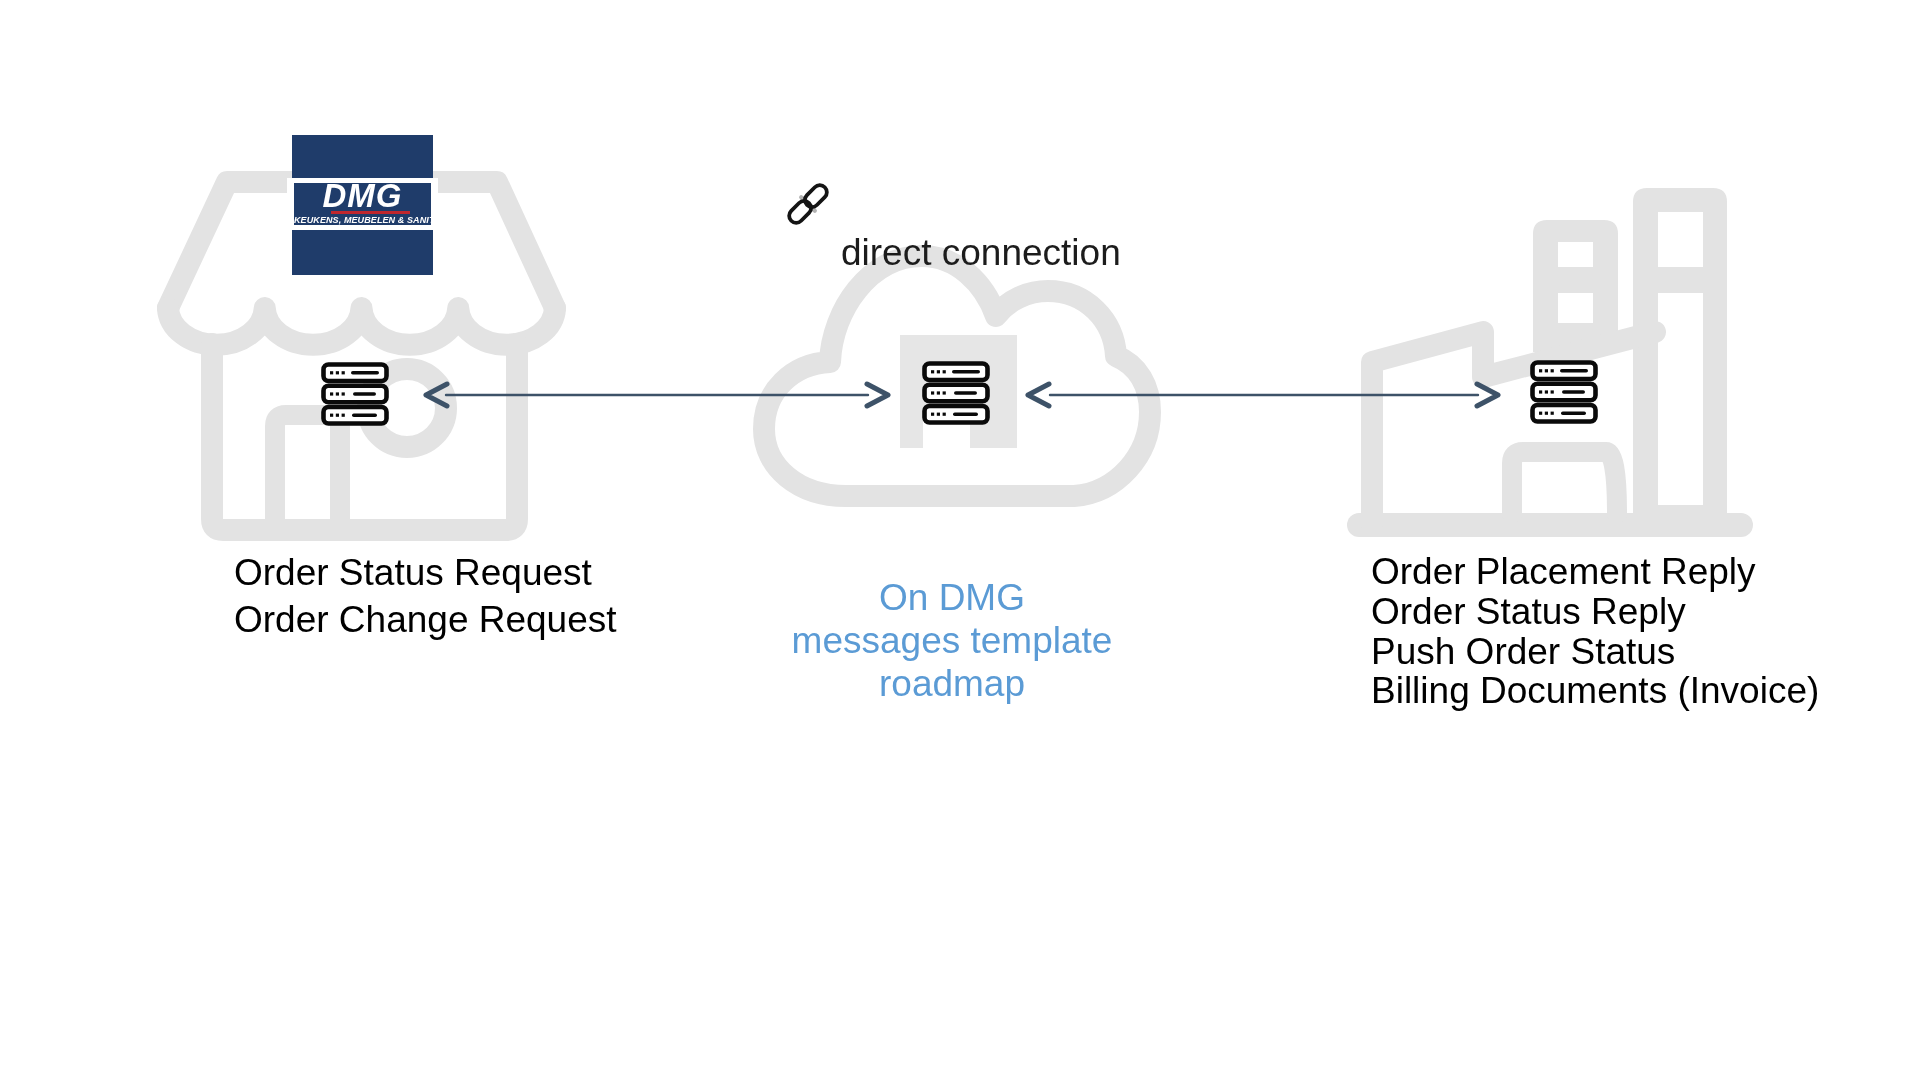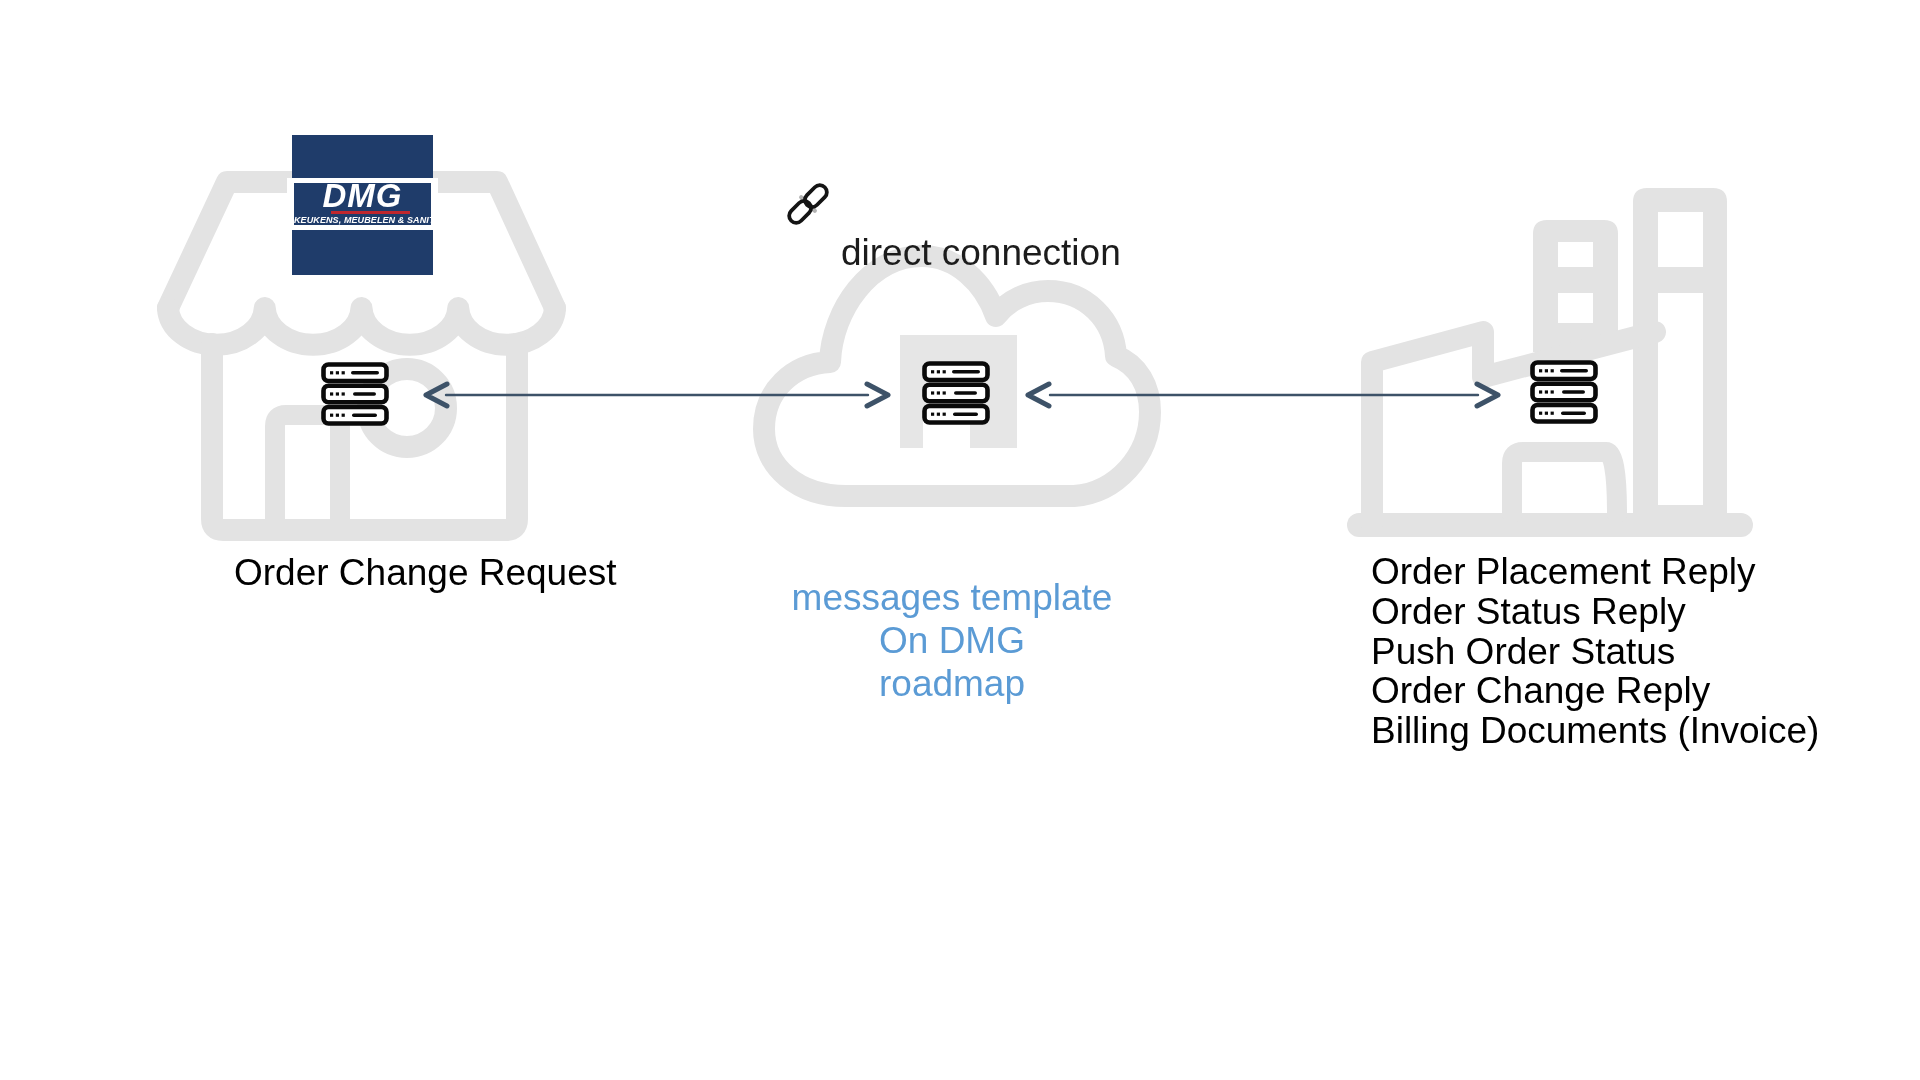--- a/index.html
+++ b/index.html
@@ -127,21 +127,21 @@
 
 <svg class="abs" style="left:787px;top:183px" width="42" height="42" viewBox="0 0 40 40">
   <line x1="13.5" y1="13.5" x2="26.5" y2="26.5" stroke="#b3b3b3" stroke-width="4" stroke-linecap="round"></line>
   <g fill="none" stroke="#141414" stroke-width="3.6">
     <rect transform="translate(12.5,27.5) rotate(-45)" x="-12" y="-6.7" width="24" height="13.4" rx="6.7"></rect>
     <rect transform="translate(27.5,12.5) rotate(-45)" x="-12" y="-6.7" width="24" height="13.4" rx="6.7"></rect>
   </g>
 </svg>
 <div class="abs" id="direct-connection">direct connection</div>
 
-<div class="abs list" id="store-list"><div class="line">Order Change Request</div></div>
+<div class="abs list" id="store-list"><div class="line">Order Status Request</div><div class="line">Order Change Request</div></div>
 
 <div class="abs" id="cloud-note">
+    <div class="line">On DMG</div>
     <div class="line">messages template</div>
-    <div class="line">On DMG</div>
     <div class="line">roadmap</div>
   </div>
 
-<div class="abs list" id="factory-list"><div class="line">Order Placement Reply</div><div class="line">Order Status Reply</div><div class="line">Push Order Status</div><div class="line">Order Change Reply</div><div class="line">Billing Documents (Invoice)</div></div>
+<div class="abs list" id="factory-list"><div class="line">Order Placement Reply</div><div class="line">Order Status Reply</div><div class="line">Push Order Status</div><div class="line">Billing Documents (Invoice)</div></div>
 
 </body></html>

